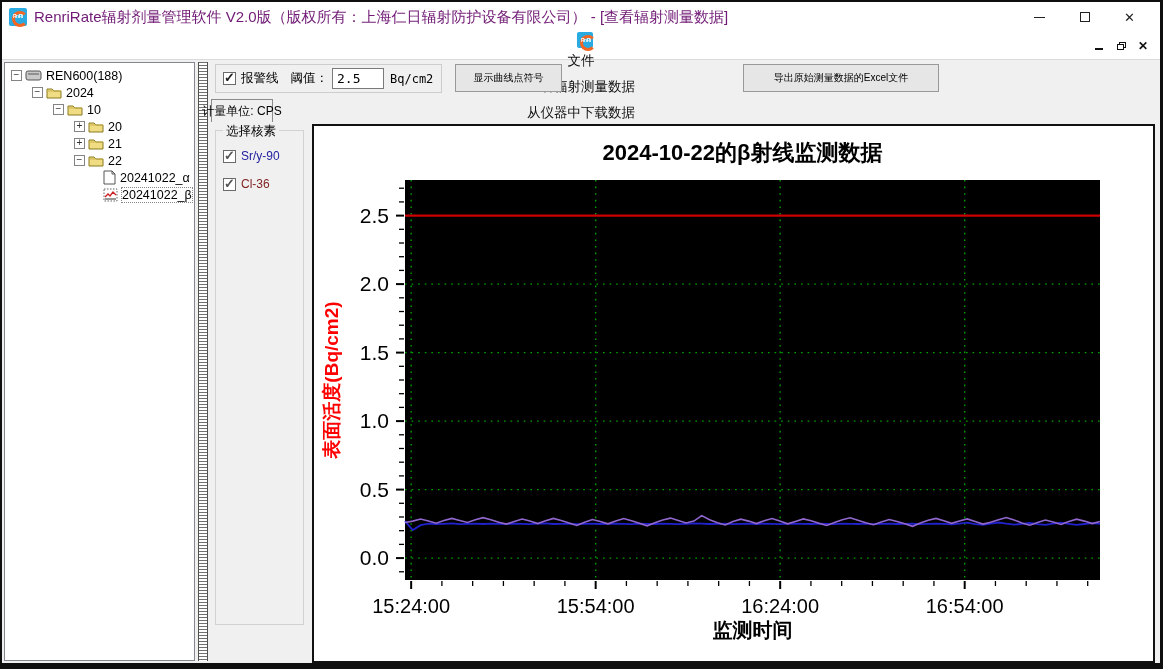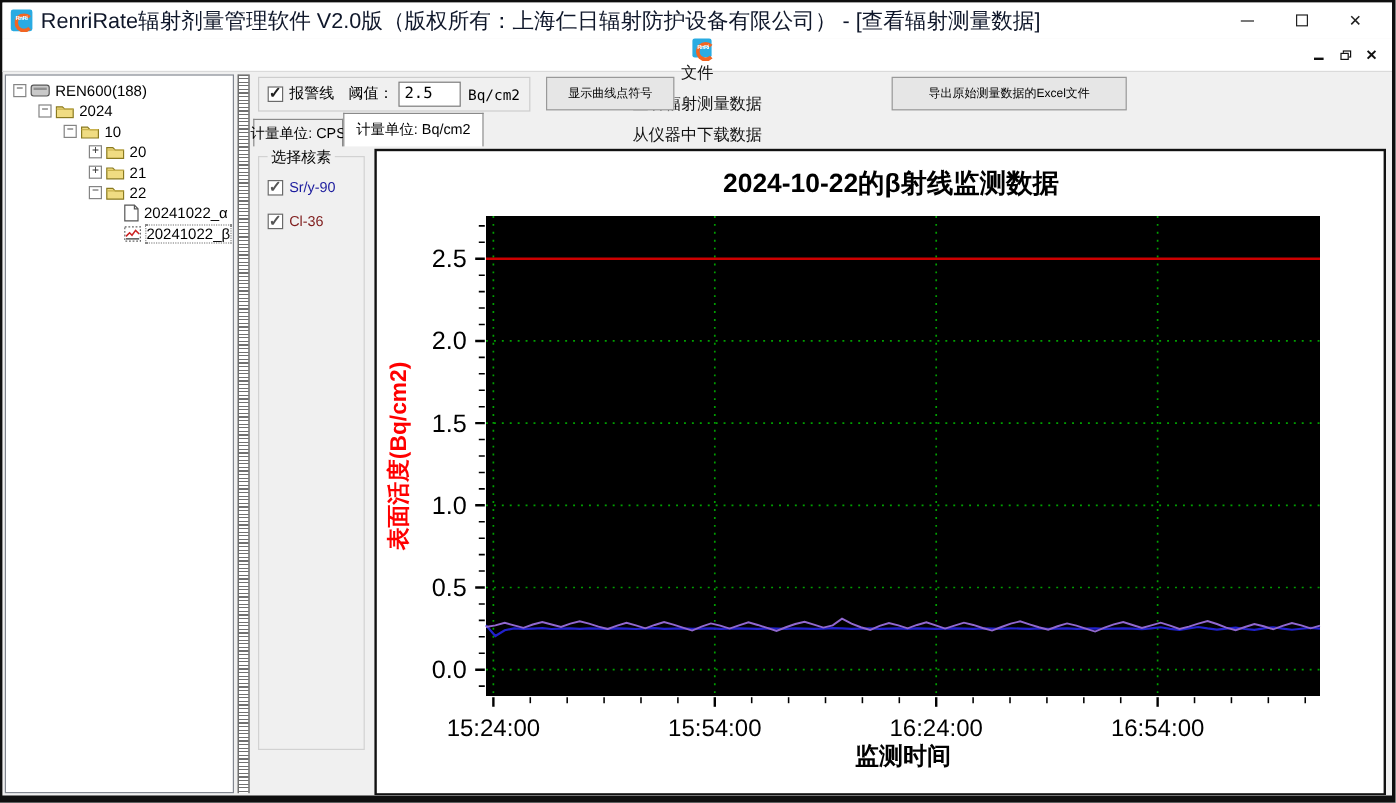--- a/index.html
+++ b/index.html
@@ -10,21 +10,21 @@
     position:relative; width:1163px; height:669px; background:#f0f0f0;
     border:2px solid #0f0f0f; border-bottom-width:6px; border-right-width:3px;
     overflow:hidden;
   }
 
   
   .titlebar { position:absolute; left:0; top:0; width:100%; height:30px; background:#ffffff; display:flex; align-items:center; }
   .app-icon { width:18px; height:18px; margin-left:7px; background:#29abe2; border-radius:2px; position:relative; flex:0 0 auto; }
   .app-icon::before { content:""; position:absolute; left:3px; top:3px; width:10px; height:10px; border:3px solid #f26522; border-radius:50%; border-right-color:transparent; }
   .app-icon::after { content:"RnRi"; position:absolute; left:4px; top:5px; font-size:5px; color:#fff; font-weight:bold; letter-spacing:-0.5px; }
-  .title-text { margin-left:7px; font-size:18px; color:#0f172a; white-space:nowrap; }
+  .title-text { margin-left:7px; font-size:15px; color:#701a75; white-space:nowrap; }
   .win-btns { position:absolute; right:8px; top:0; height:30px; display:flex; }
   .win-btn { width:45px; height:30px; display:flex; align-items:center; justify-content:center; cursor:default; }
   .glyph-min { width:11px; height:0; border-top:1.4px solid #222; }
   .glyph-max { width:10px; height:10px; border:1.4px solid #222; }
   .glyph-close { font-size:13px; color:#222; line-height:1; }
 
   
   .menubar { position:absolute; left:0; top:30px; width:100%; height:28px; background:#ffffff; border-bottom:1px solid #dadada; display:flex; align-items:center;flex-direction:column; }
   .menubar .app-icon { width:16px; height:16px; }
   .menu-item { font-size:13.5px; color:#111; padding:4px 12px; cursor:default; }
@@ -55,21 +55,21 @@
   .threshold-label { margin-left:12px; }
   .threshold-input { width:52px; height:21px; border:1px solid #7a7a7a; font-family:"DejaVu Sans Mono", monospace; font-size:13px; padding-left:4px; margin-left:4px; }
   .unit-label { font-family:"DejaVu Sans Mono", monospace; font-size:12px; margin-left:6px; }
   .push-btn { position:absolute; top:62px; height:28px; background:#e6e6e6; border:1px solid #999999; font-size:10px; font-family:"Liberation Sans", sans-serif; color:#000; cursor:default; }
   .btn-points { left:453px; width:107px; }
   .btn-txt { left:569px; width:169px; }
   .btn-excel { left:741px; width:196px; }
 
   
   .tab { position:absolute; border:1px solid #8a8a8a; font-size:12px; display:flex; align-items:center; justify-content:center; cursor:default; white-space:nowrap; }
-  .tab-inactive { left:209px; top:97px; width:75px; height:23px; background:#f0f0f0; border-bottom:none; z-index:1; }
+  .tab-inactive { left:209px; top:97px; width:62px; height:23px; background:#f0f0f0; border-bottom:none; z-index:1; }
   .tab-active { left:284px; top:92px; width:117px; height:28px; background:#ffffff; border-bottom:none; z-index:2; }
 
   
   .nuclide-group { position:absolute; left:213px; top:128px; width:89px; height:495px; border:1px solid #d2d2d2; }
   .nuclide-title { position:absolute; left:7px; top:-8px; background:#f0f0f0; padding:0 3px; font-size:12.5px; color:#000; }
   .nuclide-row { display:flex; align-items:center; margin:14px 0 0 7px; font-size:12px; }
   .nuclide-row:first-of-type { margin-top:18px; }
   .nuclide-row .checkbox { margin-right:5px; }
   .nuclide-row .check { color:#555; }
 
@@ -211,21 +211,20 @@
     <span>报警线</span>
     <span class="threshold-label">阈值：</span>
     <input class="threshold-input" type="text" value="2.5" style="">
     <span class="unit-label">Bq/cm2</span>
   </div>
 
   <button class="push-btn btn-points">显示曲线点符号</button>
   <button class="push-btn btn-excel">导出原始测量数据的Excel文件</button>
 
   <div class="tab tab-inactive">计量单位: CPS</div>
-  <div class="tab tab-active">计量单位: Bq/cm2</div>
 
   <div class="nuclide-group">
     <span class="nuclide-title">选择核素</span>
     <div class="nuclide-row">
       <span class="checkbox">
           <span class="check">✓</span>
         </span>
       <span id="nuc0" style="color: rgb(28, 28, 158);">Sr/y-90</span>
     </div>
     <div class="nuclide-row">

